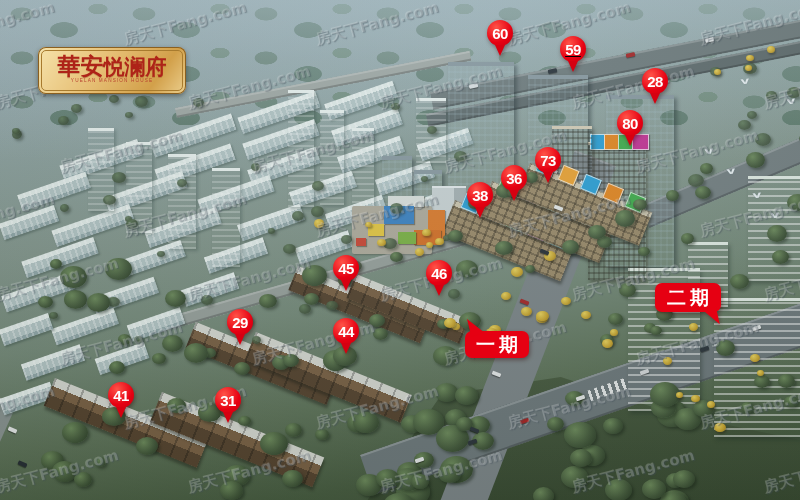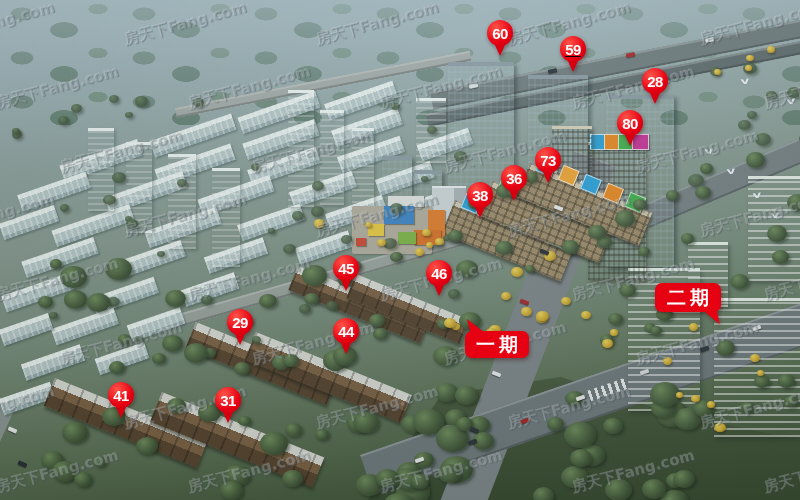--- a/index.html
+++ b/index.html
@@ -572,13 +572,19 @@
       <div class="plabel" style="left: 465px; top: 331px; width: 64px; height: 27px;">
         <span>一期</span>
         <i class="ptail tail-tl"></i>
       </div>
       <div class="plabel" style="left: 655px; top: 283px; width: 66px; height: 29px;">
         <span>二期</span>
         <i class="ptail tail-br"></i>
       </div>
     </div>
 
+  <div class="logo">
+    <div class="logo-inner">
+      <div class="logo-cn"><span class="big">華安</span><span class="rest">悦澜府</span></div>
+      <div class="logo-en">YUELAN MANSION HOUSE</div>
+    </div>
+  </div>
 </div>
 
 </body></html>

